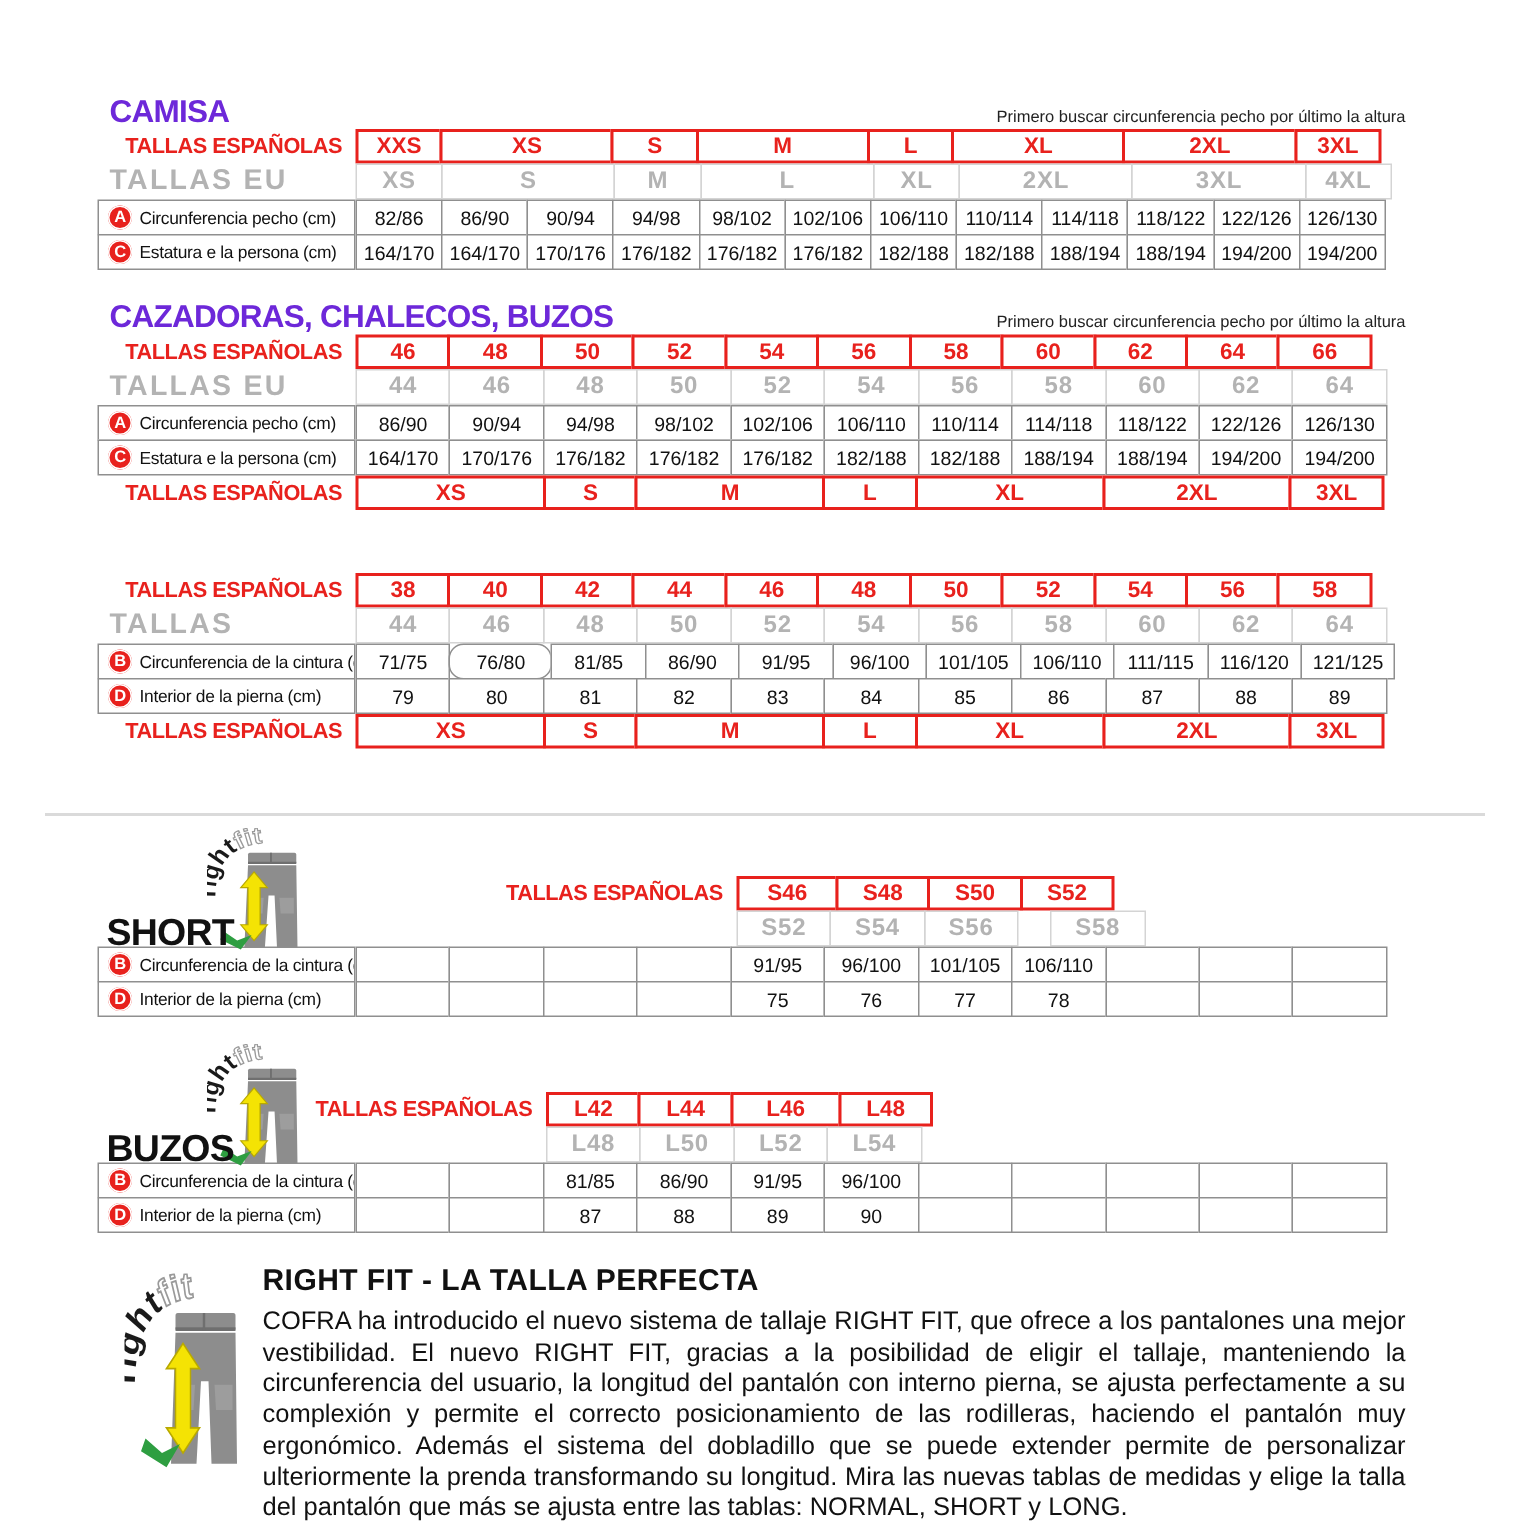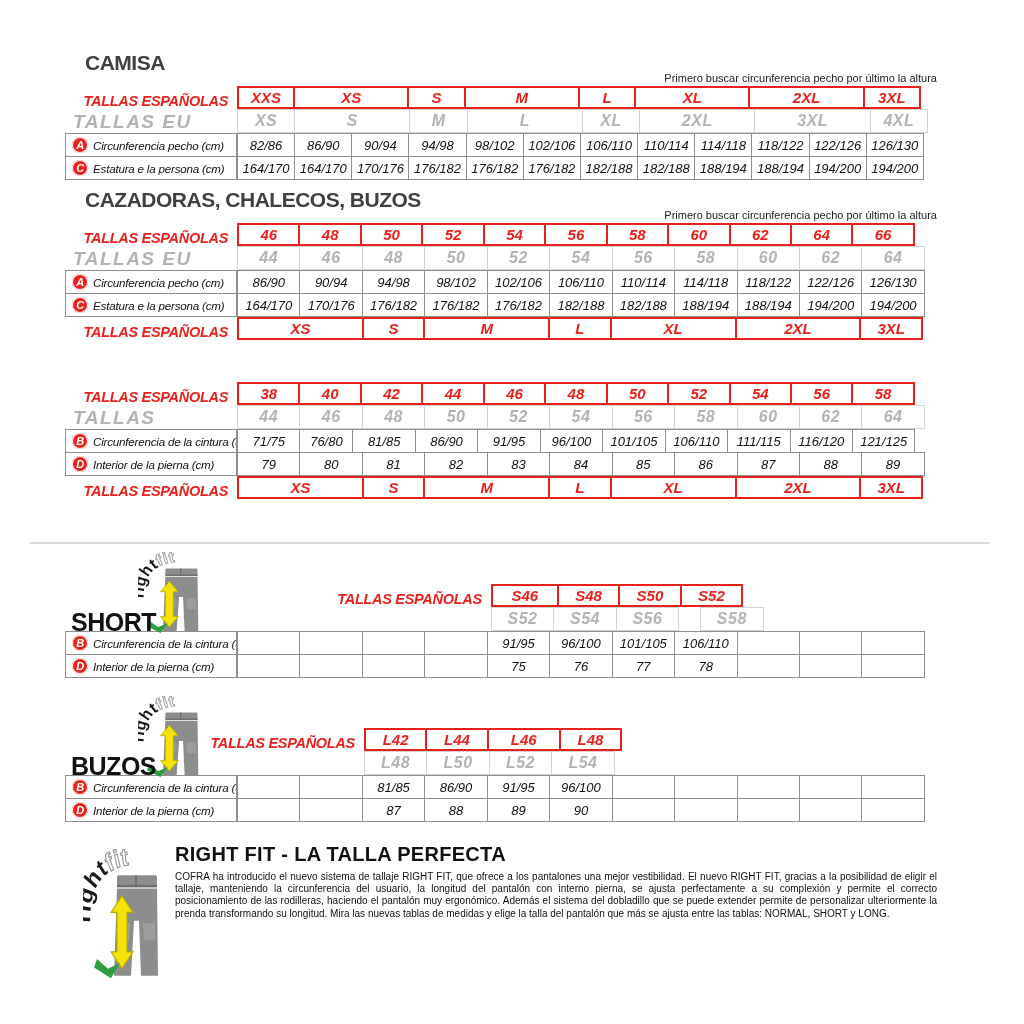--- a/index.html
+++ b/index.html
@@ -2,26 +2,26 @@
 <html><head>
 <meta charset="utf-8">
 <style>
   html,body{margin:0;padding:0;background:#ffffff;}
   #page{position:relative;width:1024px;height:1024px;background:#fff;overflow:hidden;
         font-family:"Liberation Sans","DejaVu Sans",sans-serif;color:#111;}
 
   
   .sec{position:absolute;left:65px;width:872px;}
   .sec-head{position:relative;height:26px;}
-  .sec-title{position:absolute;left:8px;bottom:-1px;margin:12px;color:#404040;
+  .sec-title{position:absolute;left:8px;bottom:-1px;margin:0;color:#6d28d9;
              font-size:21px;font-weight:bold;letter-spacing:-0.5px;white-space:nowrap;}
   .sec-note{position:absolute;right:0;bottom:2px;font-size:11px;color:#222;white-space:nowrap;}
 
   
-  .trow{display:flex;align-items:flex-end;font-style:italic;}
+  .trow{display:flex;align-items:center;}
   .lbl{width:172px;box-sizing:border-box;display:flex;align-items:center;flex:none;}
   .cell{box-sizing:border-box;display:flex;align-items:center;justify-content:center;flex:none;overflow:visible;}
   .ct{white-space:nowrap;}
 
   .trow.es .lbl,.trow.esl .lbl{justify-content:flex-end;padding-right:9px;color:#e8211d;
        font-weight:bold;font-size:14.5px;letter-spacing:-0.3px;}
   .es-cell{height:23px;border:2px solid #e8211d;color:#e8211d;font-weight:bold;font-size:15px;background:#fff;}
   .es-cell + .es-cell{margin-left:-2px;}
 
   .trow.eu .lbl{color:#b3b3b3;font-weight:bold;font-size:19px;letter-spacing:1.5px;padding-left:8px;}
@@ -55,21 +55,21 @@
   .fit-word{position:absolute;left:6px;top:52px;margin:0;font-size:25px;font-weight:bold;
             color:#111;letter-spacing:-0.5px;}
   .fit-logo{position:absolute;left:73px;top:-4px;width:74px;height:84px;}
   .sec-fit .tbl{padding-top:28px;}
 
   
   #sec-footer{position:absolute;left:85px;top:843px;width:852px;}
   .footer-logo{position:absolute;left:-2px;top:6px;width:92px;height:134px;}
   .footer-heading{position:absolute;left:90px;top:0;margin:0;font-size:20px;font-weight:bold;
                   color:#111;letter-spacing:0.3px;white-space:nowrap;}
-  .footer-para{position:absolute;left:90px;top:28px;width:762px;font-size:10px;
+  .footer-para{position:absolute;left:90px;top:28px;width:762px;font-size:17px;
                line-height:1.22;text-align:justify;color:#111;}
 
   svg text{font-family:"Liberation Sans","DejaVu Sans",sans-serif;}
 </style>
 </head>
 <body>
 
 <div id="page">
 
   <div class="sec" id="sec-camisa">
@@ -491,21 +491,21 @@
           </div>
         </div>
         <div class="trow data">
           <div class="lbl">
             <span class="badge">B</span>
             <span class="ct">Circunferencia de la cintura (cm)</span>
           </div>
           <div class="cell data-cell" style="width: 63.45px;">
             <span class="ct">71/75</span>
           </div>
-          <div class="cell data-cell" style="width: 54px;">
+          <div class="cell data-cell" style="width: 69px; border-radius: 10px;">
             <span class="ct">76/80</span>
           </div>
           <div class="cell data-cell" style="width: 63.45px;">
             <span class="ct">81/85</span>
           </div>
           <div class="cell data-cell" style="width: 63.45px;">
             <span class="ct">86/90</span>
           </div>
           <div class="cell data-cell" style="width: 63.45px;">
             <span class="ct">91/95</span>

